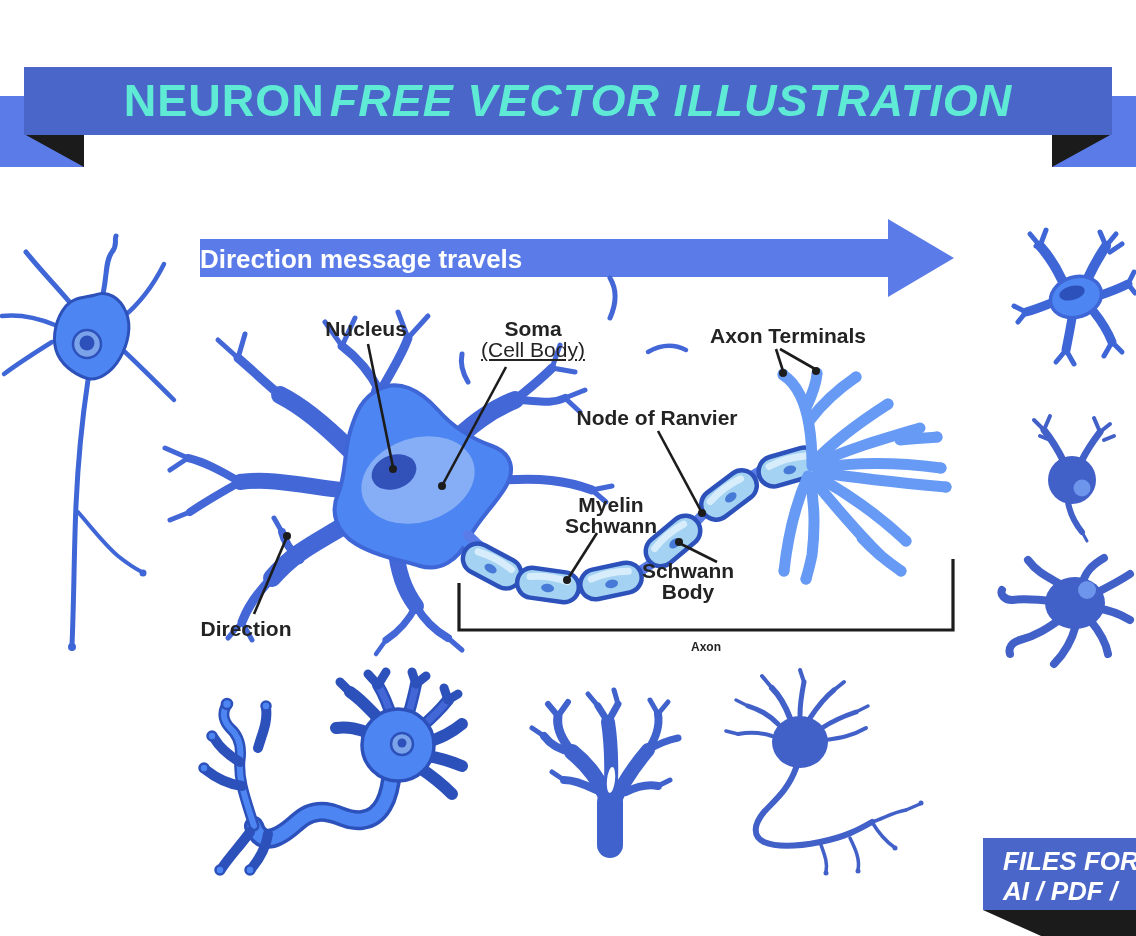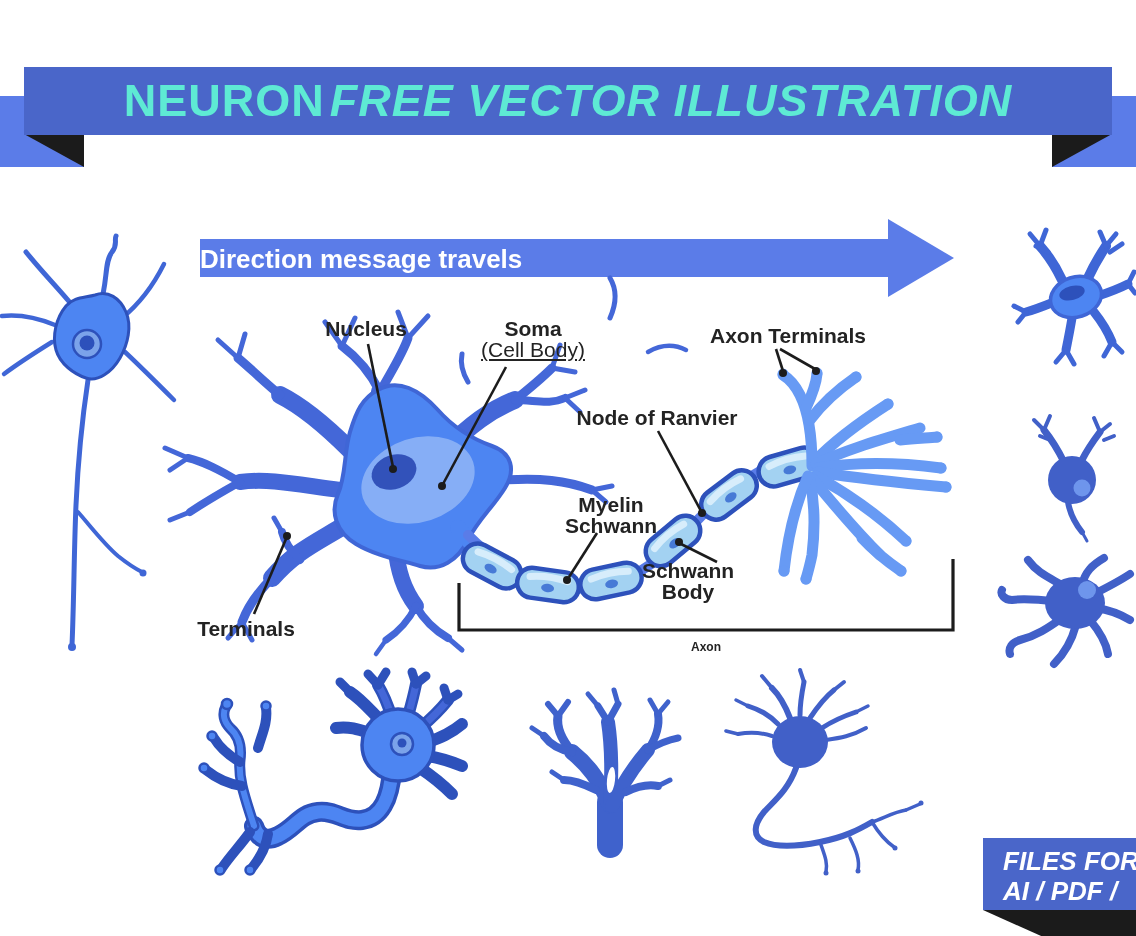--- a/index.html
+++ b/index.html
@@ -363,21 +363,21 @@
   </div>
   <div class="lbl" style="left:611px;top:494px;">
     <div>Myelin</div>
     <div>Schwann</div>
   </div>
   <div class="lbl" style="left:688px;top:560px;">
     <div>Schwann</div>
     <div>Body</div>
   </div>
   <div class="lbl" style="left:246px;top:618px;">
-    <span>Terminals</span>
+    <span>Direction</span>
   </div>
   <div class="lbl" style="left:706px;top:637px;font-size:12px;">
     <span>Axon</span>
   </div>
 
   <div class="files-box">
     <div>FILES FOR</div>
     <div>AI / PDF /</div>
   </div>
   <div class="files-fold"></div>

